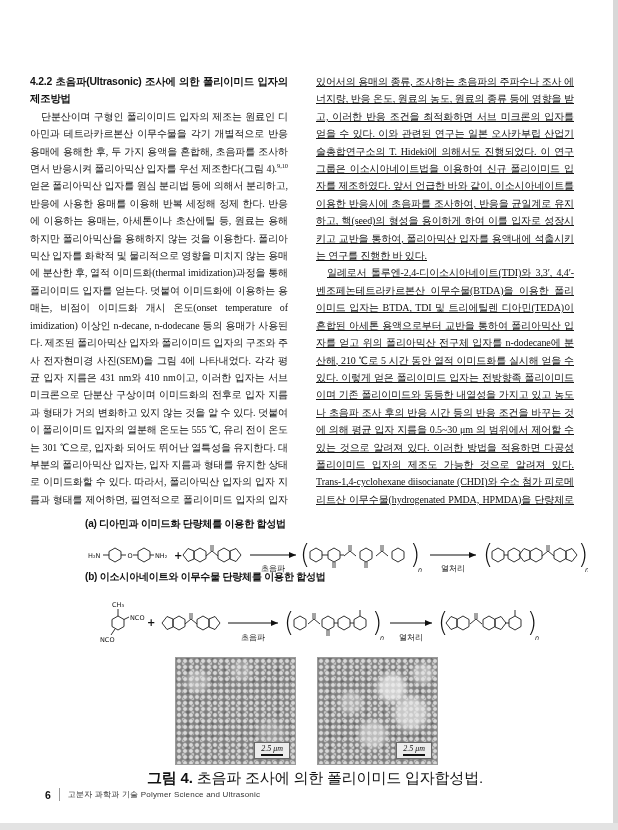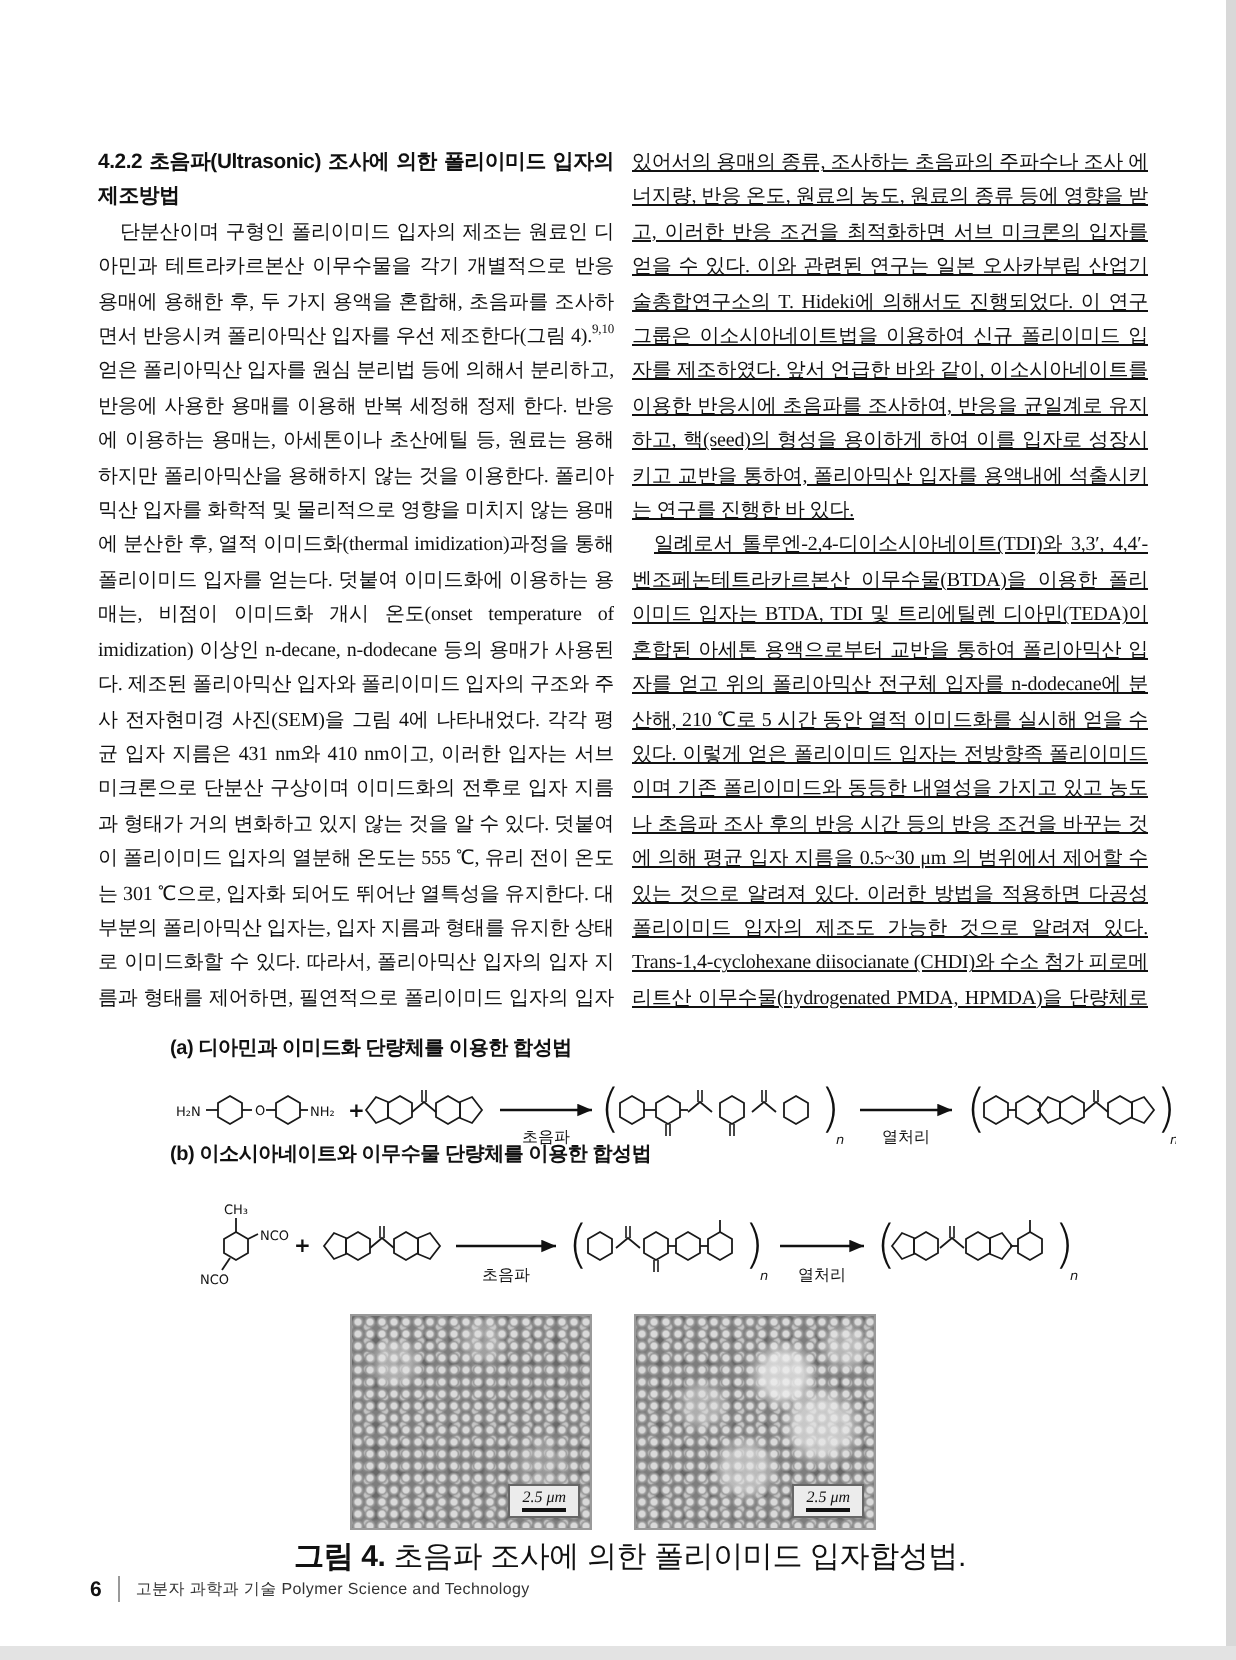--- a/index.html
+++ b/index.html
@@ -12,21 +12,21 @@
   .header{position:absolute;top:40px;left:45px;display:flex;align-items:center;gap:6px;
           font-family:"Liberation Sans",sans-serif;}
   .donut{width:7px;height:7px;border:2.6px solid #000;border-radius:50%;}
   .badge{font-weight:bold;font-size:11.5px;letter-spacing:2px;}
   .hdiv{width:1px;height:11px;background:#777;margin:0 2px;}
   .htitle{font-size:8.5px;color:#222;letter-spacing:.4px;}
 
   
   .col{position:absolute;top:73px;width:258px;height:438px;overflow:hidden;
        text-align:justify;font-size:10px;line-height:17.4px;letter-spacing:-0.1px;}
-  .col.left{left:49px;} .col.right{left:316px;text-decoration:underline;}
+  .col.left{left:30px;} .col.right{left:316px;text-decoration:underline;}
   .col h3{font-family:"Liberation Sans",sans-serif;font-size:10.4px;line-height:17.4px;
           margin:0;font-weight:bold;letter-spacing:-0.2px;}
   .col p{margin:0;}
   .col p.indent{text-indent:11px;}
   sup{font-size:6.5px;vertical-align:super;line-height:0;}
 
   
   .fig-title{position:absolute;font-family:"Liberation Sans",sans-serif;font-weight:bold;
              font-size:10px;letter-spacing:-0.2px;}
   .scheme{position:absolute;}
@@ -223,16 +223,16 @@
   </div>
 
   <div class="caption">
     <span class="cb">그림 4.</span>
     <span>초음파 조사에 의한 폴리이미드 입자합성법.</span>
   </div>
 
   <div class="footer">
     <span class="pageno">6</span>
     <span class="fdiv"></span>
-    <span class="fjournal"><span>고분자 과학과 기술</span> <span>Polymer Science and Technology</span></span>
+    <span class="fjournal"><span>고분자 과학과 기술</span> <span>Polymer Science and Ultrasonic</span></span>
   </div>
 
 </div>
 
 </body></html>

